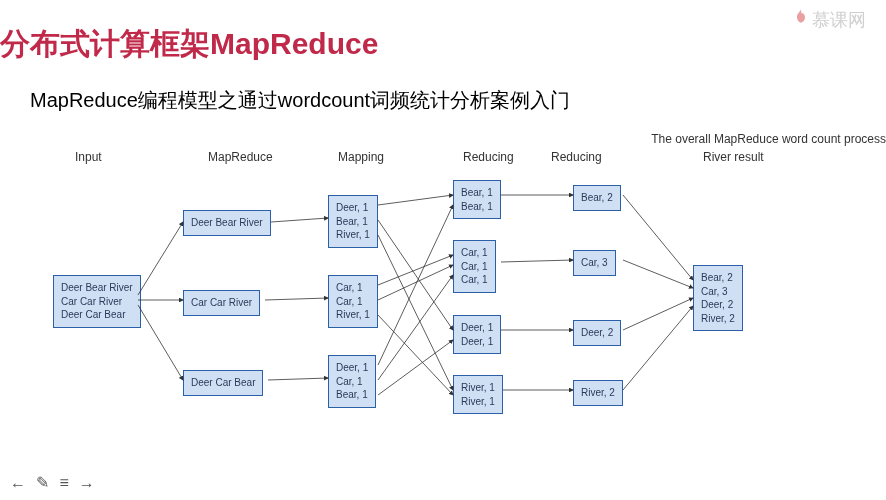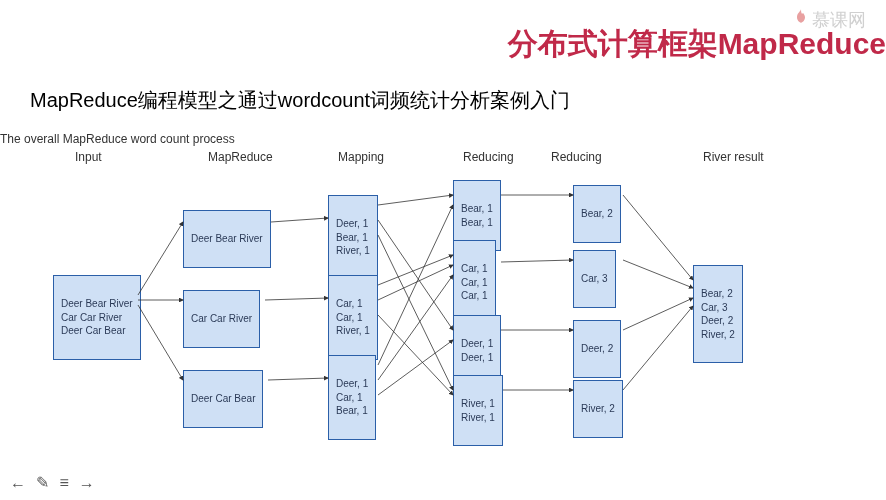--- a/index.html
+++ b/index.html
@@ -1,25 +1,25 @@
 <!DOCTYPE html>
 <html><head>
 <meta charset="utf-8">
 <style>
 *{margin:0;padding:0;box-sizing:border-box}
 body{width:886px;height:500px;background:#fff;font-family:Arial,"Microsoft YaHei",sans-serif;position:relative;overflow:hidden}
 .watermark{position:absolute;top:8px;right:20px;color:#d0d0d0;font-size:18px;display:flex;align-items:flex-start;gap:3px}
 .watermark svg{width:16px;height:16px}
-.title{text-align:right;color:#c02949;font-weight:bold;font-size:30px;margin-top:24px}
+.title{text-align:left;color:#c02949;font-weight:bold;font-size:30px;margin-top:24px}
 .subtitle{font-size:20px;margin:22px 0 0 30px;color:#000}
 .subtitle b{font-weight:normal}
-.diagram-title{text-align:left;font-size:12px;color:#333;margin-top:18px}
+.diagram-title{text-align:right;font-size:12px;color:#333;margin-top:18px}
 .diagram{position:relative;width:780px;height:290px;margin:4px auto 0}
 .col-header{position:absolute;font-size:12px;color:#333;top:0}
-.box{position:absolute;border:1px solid #2b5fa8;background:#cfe0f5;font-size:10px;color:#2b3a57;padding:21px 7px;line-height:1.35}
+.box{position:absolute;border:1px solid #2b5fa8;background:#cfe0f5;font-size:10px;color:#2b3a57;padding:5px 7px;line-height:1.35}
 .toolbar{position:absolute;bottom:8px;left:10px;display:flex;gap:10px;align-items:center;color:#555}
 .toolbar span{cursor:pointer}
 svg.conn{position:absolute;top:0;left:0;width:780px;height:290px;pointer-events:none}
 svg.conn line{stroke:#333;stroke-width:0.8}
 </style>
 </head>
 <body>
 
 <div class="watermark">
   <svg viewBox="0 0 24 24">

